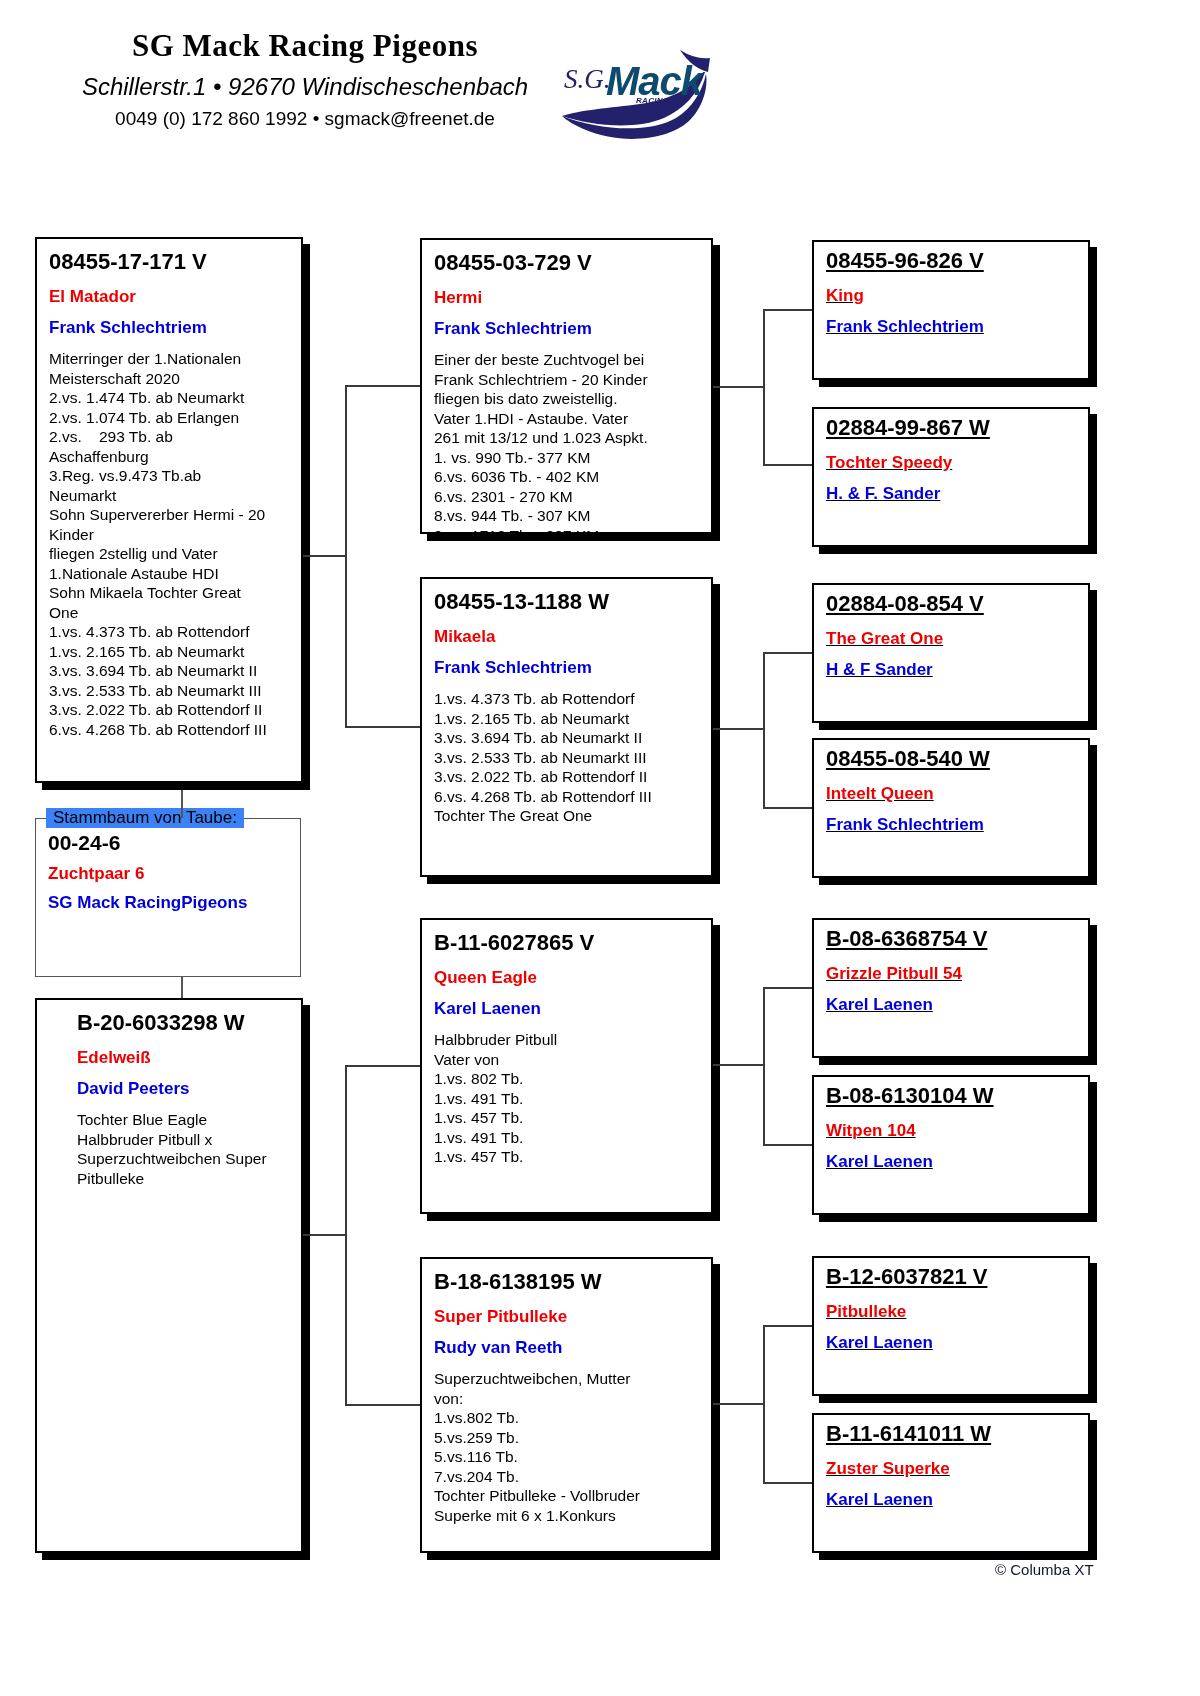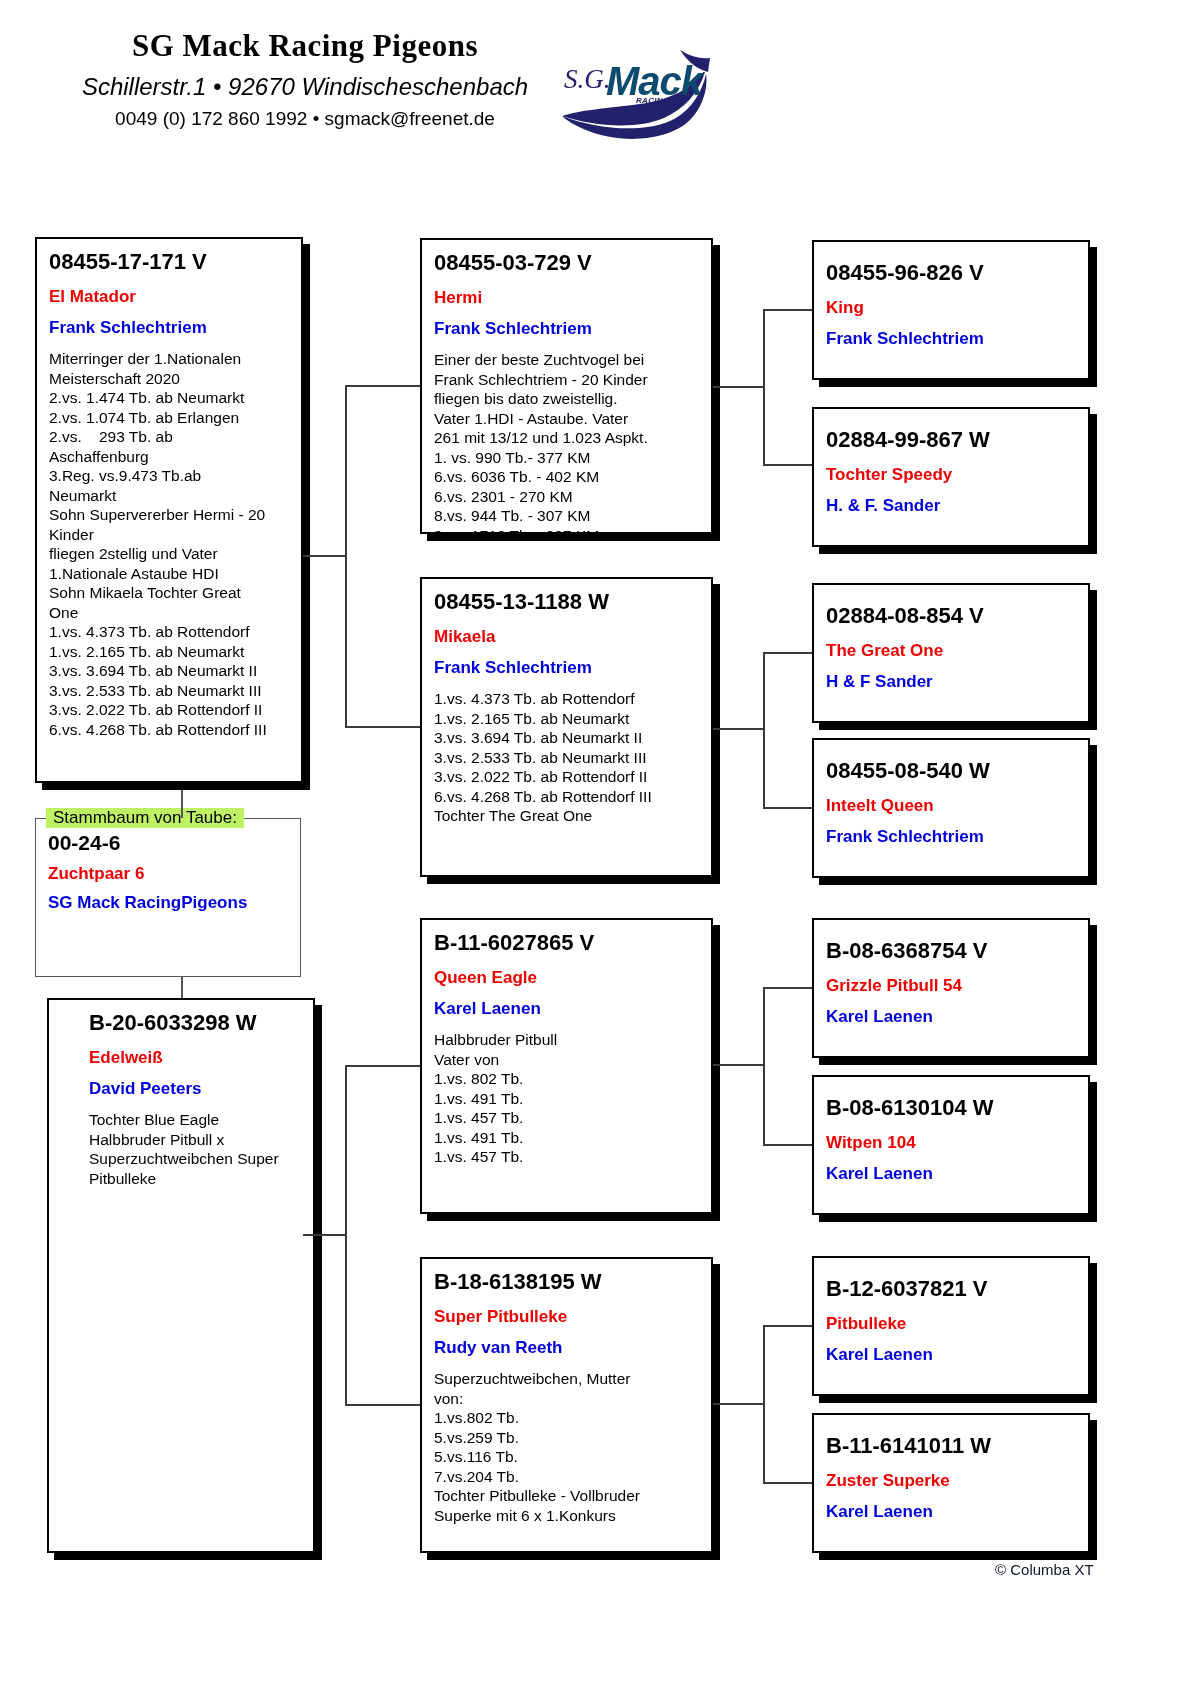--- a/index.html
+++ b/index.html
@@ -21,26 +21,26 @@
   #logo .mack { position:absolute; left:48px; top:9px;  font-style:italic; font-weight:bold; font-size:40px; color:#0c4a6e; letter-spacing:-1px; }
   #logo .sub  { position:absolute; left:78px; top:46px; font-style:italic; font-weight:bold; font-size:8px; color:#23216b; letter-spacing:.3px; }
 
   
   .box { position:absolute; background:#fff; border:2px solid #000; box-shadow:7px 7px 0 0 #000;
          padding:6px 10px 0 12px; overflow:hidden; box-sizing:border-box; }
   .ring    { font-weight:bold; font-size:22px; margin:4px 0 12px; }
   .name    { font-weight:bold; font-size:17px; color:#ee0000; margin-bottom:11px; }
   .breeder { font-weight:bold; font-size:17px; color:#0000dd; margin-bottom:11px; }
   .details { font-size:15.5px; line-height:19.5px; white-space:pre-wrap; color:#000; }
-  .box.gen3 { padding-top:14px; }
+  .box.gen3 { padding-top:2px;text-decoration:underline; }
 
   
   #subject { position:absolute; left:35px; top:818px; width:266px; height:159px;
              border:1px solid #555; box-sizing:border-box; padding:10px 10px 0 12px; background:#fff; }
-  #subject .legend { position:absolute; top:-11px; left:10px; background:#bef264; padding:0 7px;
+  #subject .legend { position:absolute; top:-11px; left:10px; background:#3b82f6; padding:0 7px;
                      font-size:17px; color:#000; }
   #subject .ring { font-size:21px; margin:2px 0 9px; }
   #subject .name { margin-bottom:9px; }
   #subject .breeder { margin-bottom:0; }
 
   
   .hline, .vline { position:absolute; background:#3a3a3a; }
   .hline { height:2px; }
   .vline { width:2px; }
   .thin  { background:#555; }
@@ -98,21 +98,21 @@
 6.vs. 4.268 Tb. ab Rottendorf III</div>
   </div>
 
   <div id="subject">
     <span class="legend">Stammbaum von Taube:</span>
     <div class="ring">00-24-6</div>
     <div class="name">Zuchtpaar 6</div>
     <div class="breeder">SG Mack RacingPigeons</div>
   </div>
 
-  <div class="box" style="left:47px; top:998px; width:268px; height:555px;padding-left:40px;">
+  <div class="box" style="left:35px; top:998px; width:268px; height:555px;padding-left:40px;">
     <div class="ring">B-20-6033298 W</div>
     <div class="name">Edelweiß</div>
     <div class="breeder">David Peeters</div>
     <div class="details">Tochter Blue Eagle
 Halbbruder Pitbull x
 Superzuchtweibchen Super
 Pitbulleke</div>
   </div>
 
   <div class="box" style="left:420px; top:238px; width:293px; height:296px;">

